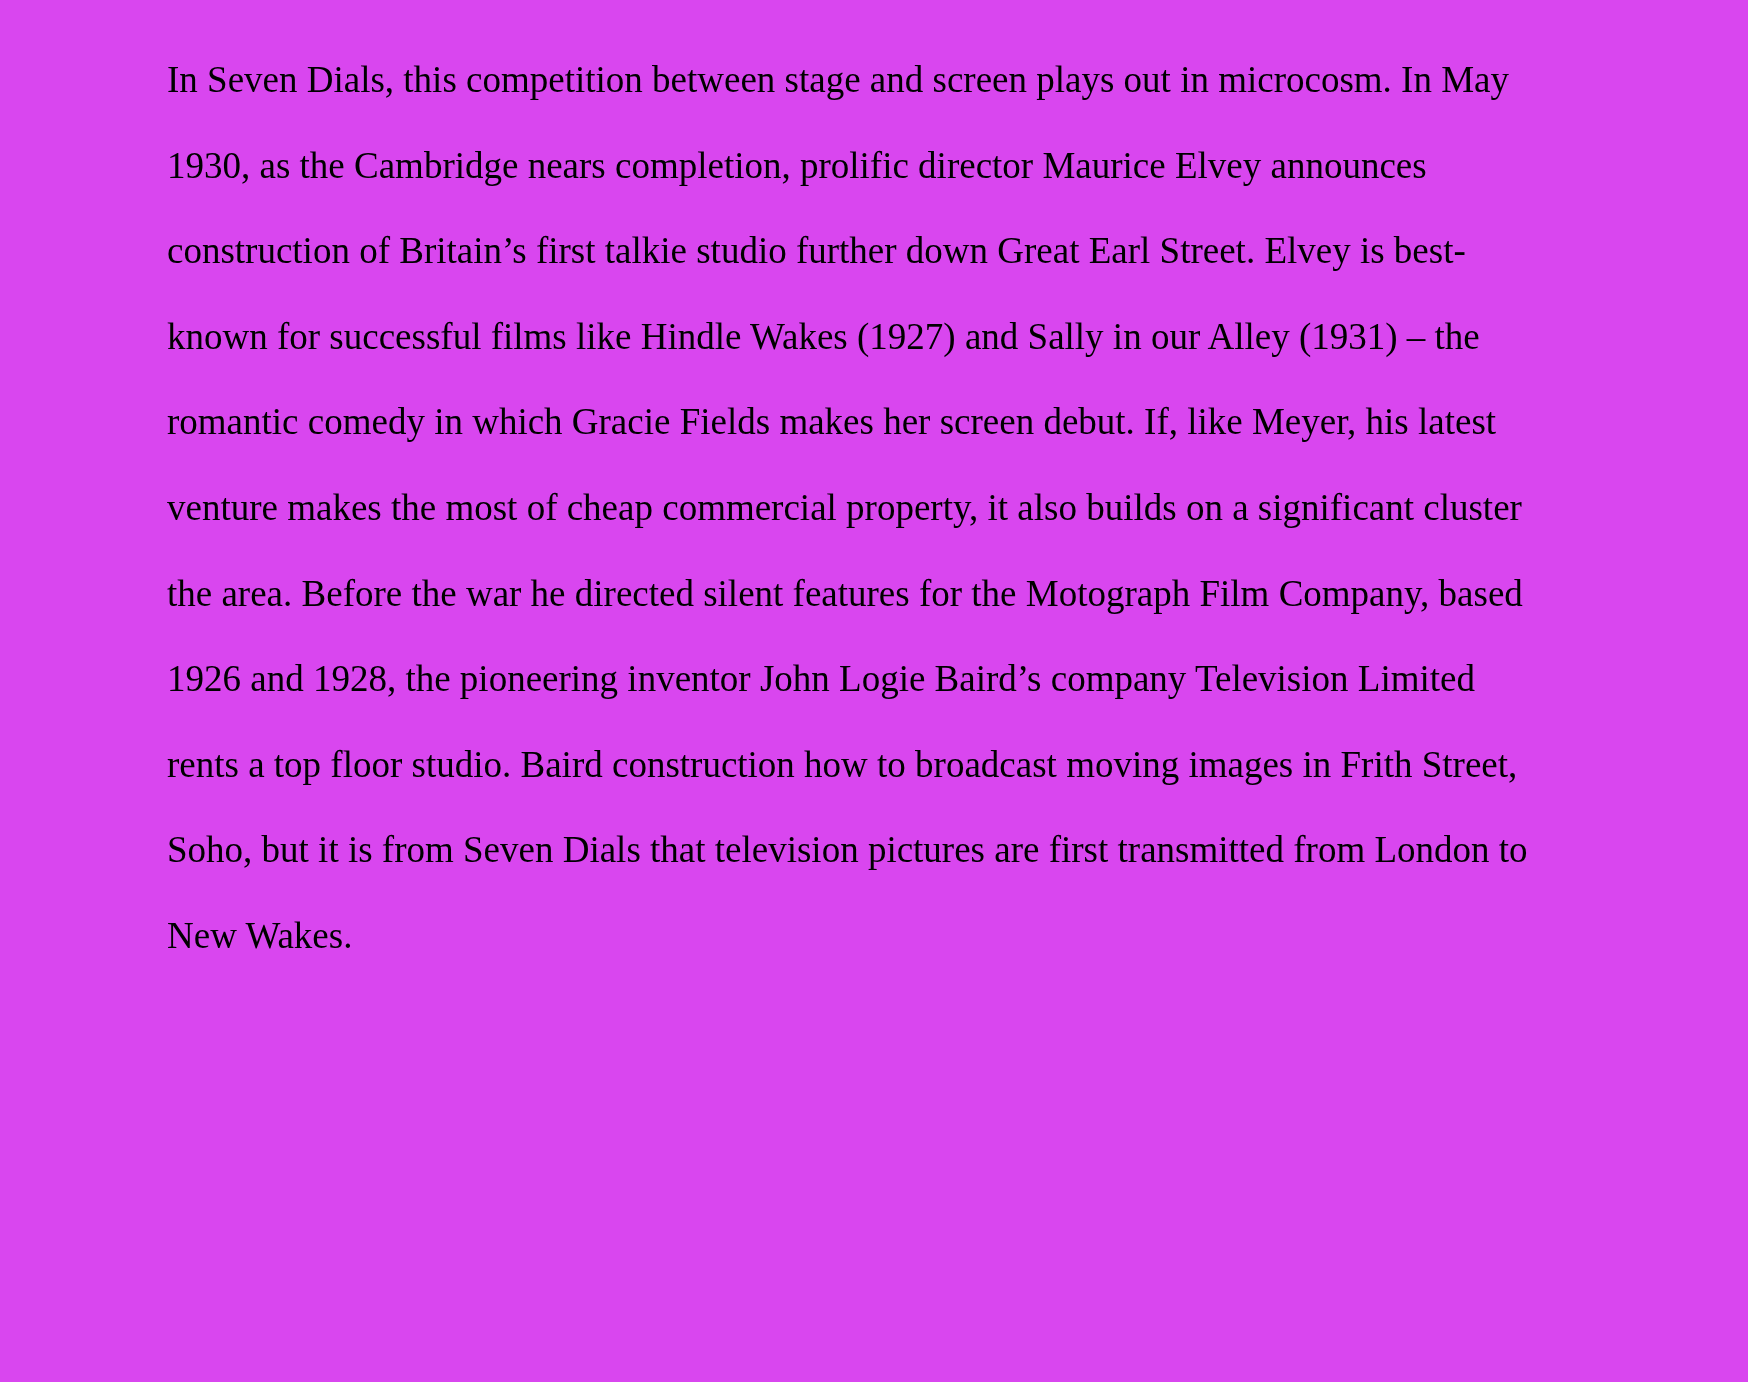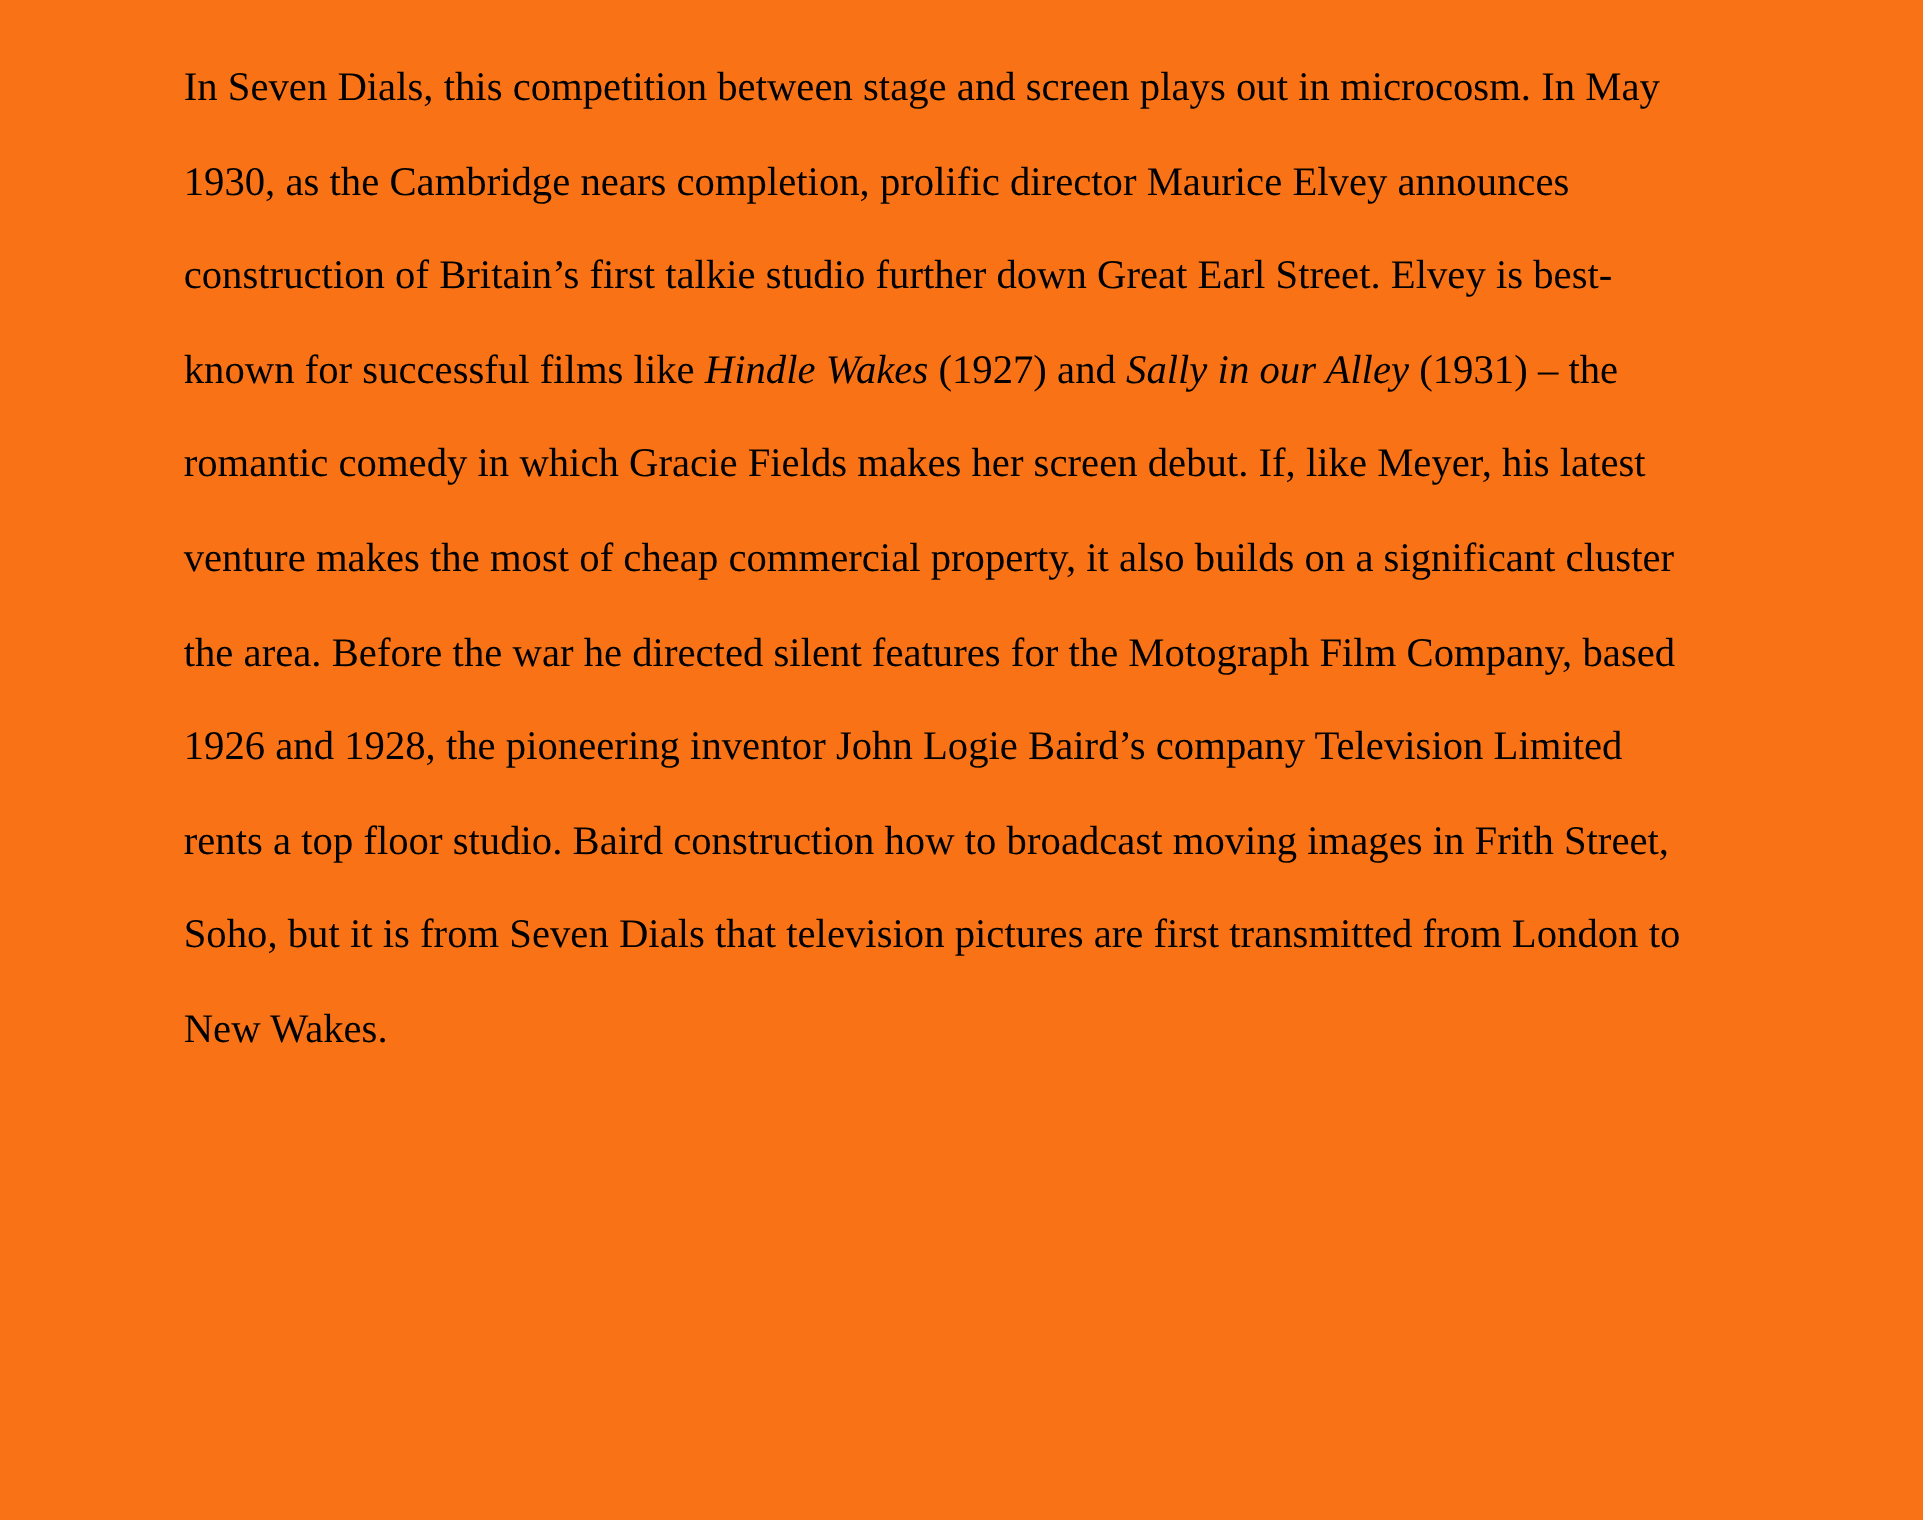--- a/index.html
+++ b/index.html
@@ -9,38 +9,37 @@
   body {
     width: 1748px;
     height: 1382px;
     background: #ffffff;
     position: relative;
     overflow: hidden;
   }
   .page {
     position: absolute;
     inset: 0;
-    background: #f97316;
+    background: #d946ef;
   }
   .paragraph {
     position: absolute;
     left: 167px;
     top: 37px;
     width: 1560px;
     font-family: "Liberation Serif", "DejaVu Serif", serif;
     font-size: 37px;
     line-height: 85.6px;
     color: #000000;
     text-align: left;
   }
   .line {
     white-space: pre;
   }
   .italic {
-    font-style: italic;
   }
 </style>
 </head>
 <body>
 
 <div class="page">
   <div class="paragraph">
       <div class="line"><span class="">In Seven Dials, this competition between stage and screen plays out in microcosm. In May</span></div>
       <div class="line"><span class="">1930, as the Cambridge nears completion, prolific director Maurice Elvey announces</span></div>
       <div class="line"><span class="">construction of Britain’s first talkie studio further down Great Earl Street. Elvey is best-</span></div>

